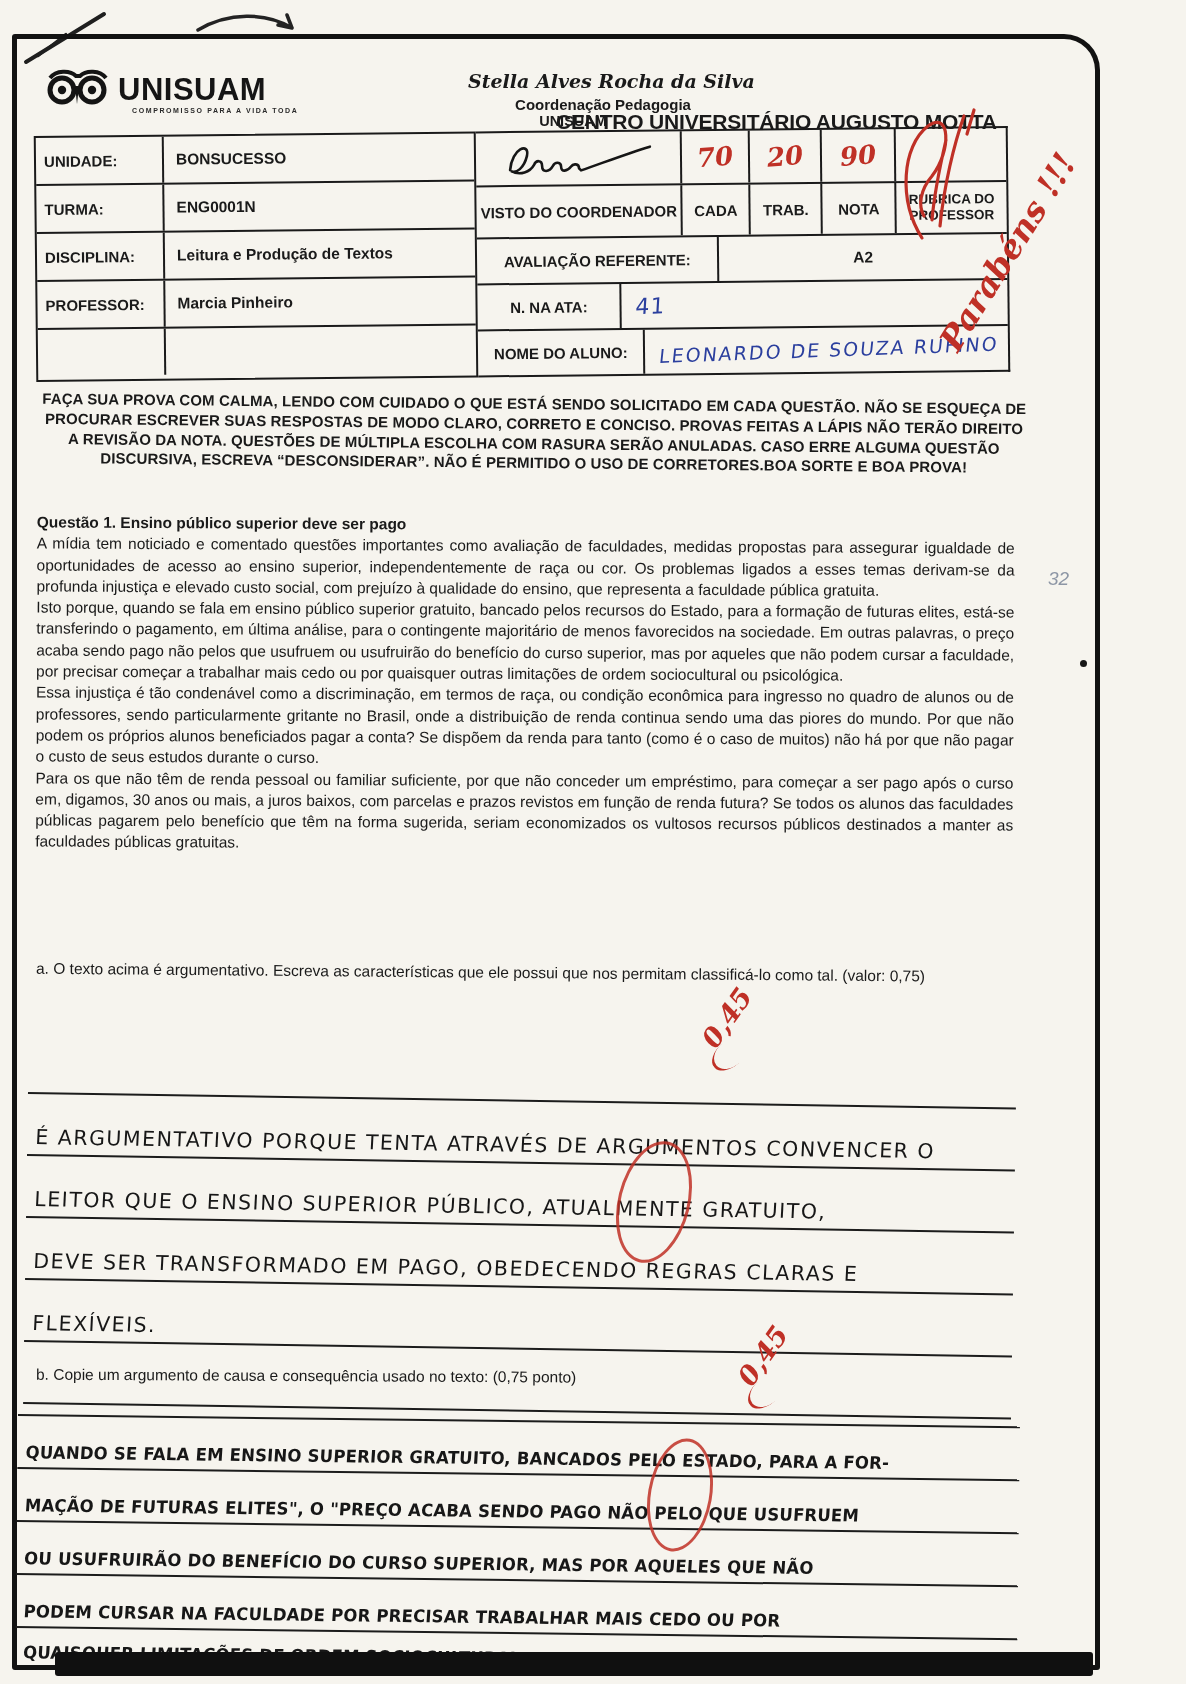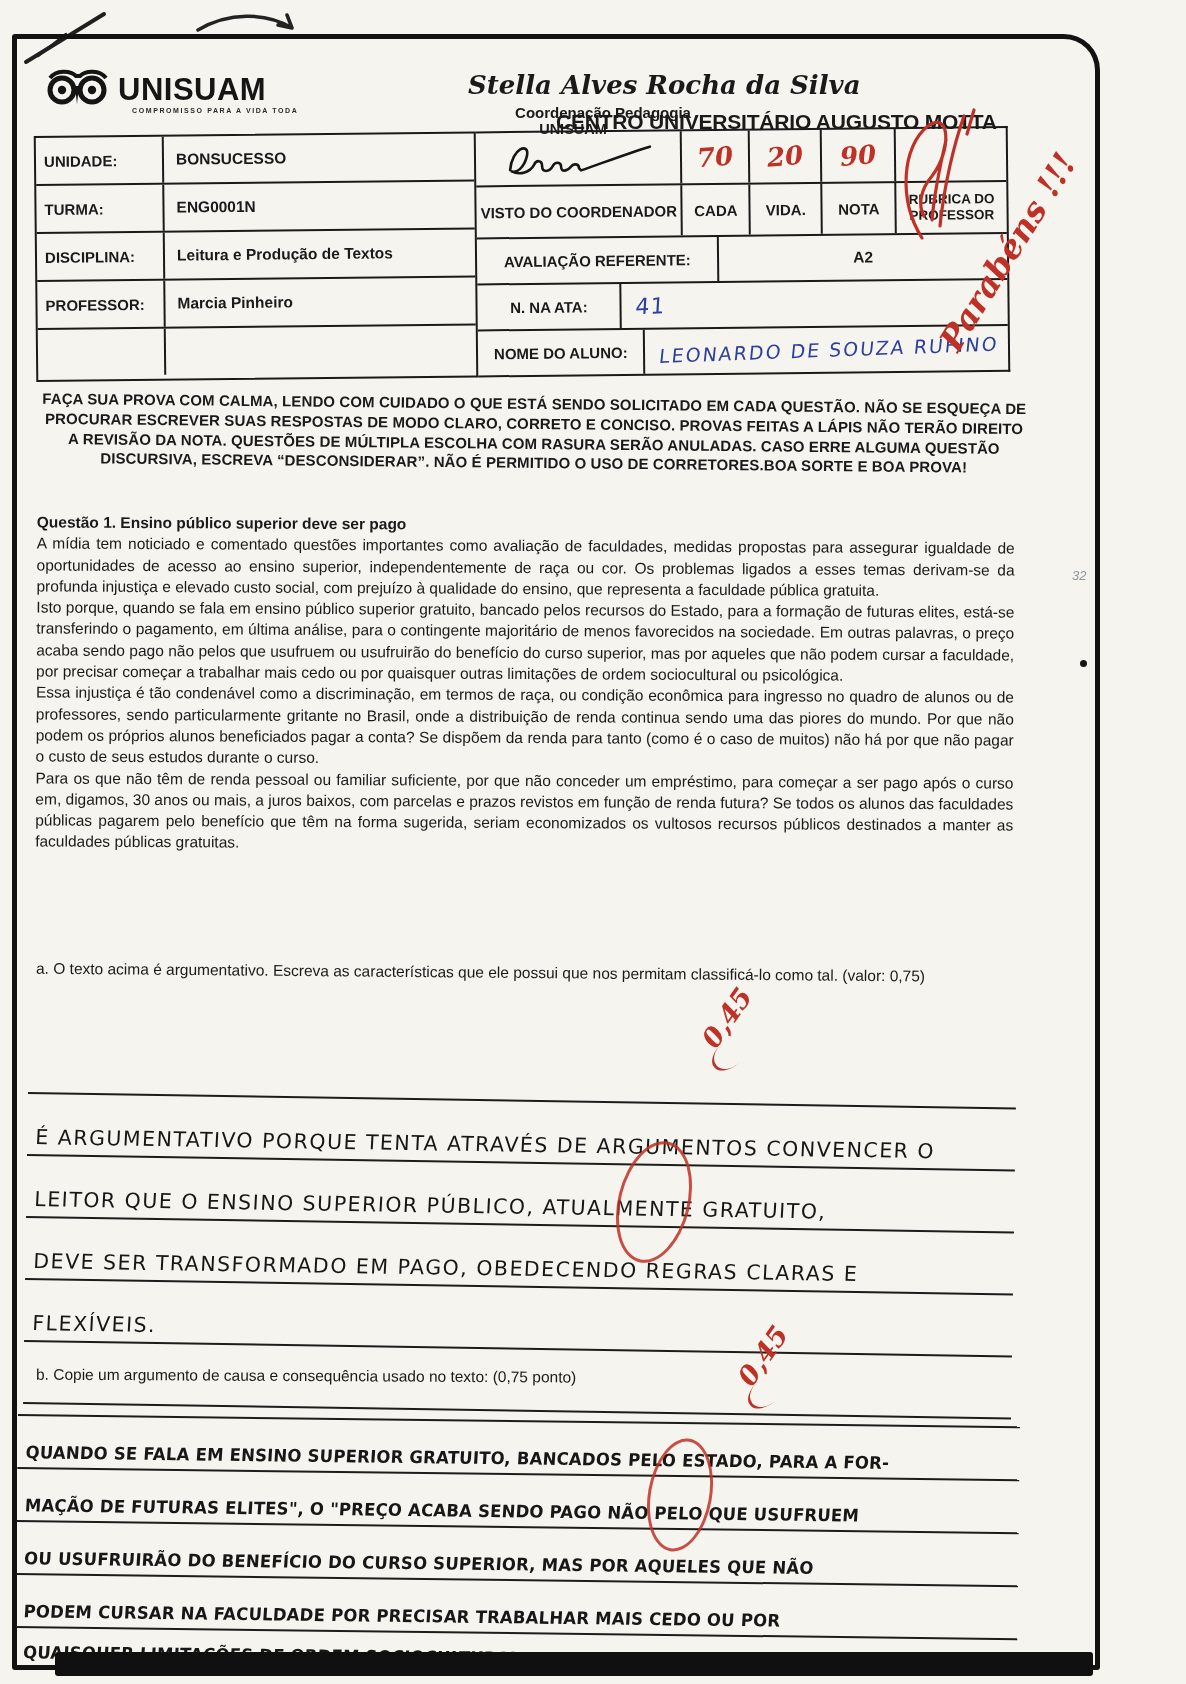--- a/index.html
+++ b/index.html
@@ -18,21 +18,21 @@
   }
   .scan-bottom{
     left:55px;top:1652px;width:1038px;height:24px;background:#101010;border-radius:3px;
   }
   
   .logo-wrap{left:46px;top:68px;display:flex;align-items:flex-start;gap:8px;}
   .logo-text-block{padding-top:6px;}
   .logo-text{font-size:31px;font-weight:800;letter-spacing:.5px;color:#151515;line-height:1;}
   .logo-tagline{font-size:7px;font-weight:700;letter-spacing:1.6px;color:#2a2a2a;margin-top:2px;margin-left:14px;}
   .stamp{left:468px;top:70px;width:270px;text-align:center;}
-  .stamp-name{font-family:"DejaVu Serif",serif;font-style:italic;font-weight:700;font-size:26px;white-space:nowrap;}
+  .stamp-name{font-family:"DejaVu Serif",serif;font-style:italic;font-weight:700;font-size:19px;white-space:nowrap;}
   .stamp-role{font-size:15px;font-weight:700;margin-top:4px;}
   .stamp-line3{font-size:14.5px;font-weight:700;margin-top:0px;margin-left:-60px;}
   .uni-title{left:556px;top:110px;font-size:21px;font-weight:800;letter-spacing:-.2px;white-space:nowrap;}
   
   .htable{left:35px;top:132px;width:974px;display:flex;transform:rotate(-0.6deg);transform-origin:40% 50%;}
   .ht-left{width:441px;border:2px solid #1a1a1a;}
   .ht-lrow{display:flex;height:46px;border-bottom:2px solid #1a1a1a;}
   .ht-lrow:last-child{border-bottom:none;}
   .ht-label{width:118px;border-right:2px solid #1a1a1a;display:flex;align-items:center;padding-left:8px;font-weight:800;font-size:15px;}
   .ht-value{flex:1;display:flex;align-items:center;padding-left:12px;font-weight:700;font-size:15.5px;}
@@ -90,21 +90,21 @@
   .hw{font-family:"DejaVu Sans",sans-serif;color:#171717;}
   .hw-a{font-size:20.5px;letter-spacing:1.5px;transform:skewX(-2deg);white-space:nowrap;}
   .ans-b{left:18px;top:1414px;width:1002px;transform:rotate(0.7deg);transform-origin:0 0;}
   .ans-b .ans-row{height:46px;}
   .hw-b{font-size:16.5px;font-weight:700;letter-spacing:.2px;transform:skewX(-3deg) scaleY(1.05);white-space:nowrap;}
   .ans-b .overflow-row{border-bottom:none;height:34px;}
   .red-oval{border:3px solid rgba(191,48,38,.85);border-radius:50%;pointer-events:none;}
   .oval-a{left:618px;top:1140px;width:66px;height:118px;transform:rotate(14deg);}
   .oval-b{left:648px;top:1438px;width:58px;height:108px;transform:rotate(10deg);}
   
-  .pencil-note{left:1072px;top:568px;font-size:13px;color:#8d96a5;font-style:italic;}
+  .pencil-note{left:1048px;top:568px;font-size:19px;color:#8d96a5;font-style:italic;}
   .ink-dot{left:1080px;top:660px;width:7px;height:7px;border-radius:50%;background:#161616;}
   .scribble{left:8px;top:0px;}
 </style>
 </head>
 <body>
 
 <svg class="abs scribble" width="320" height="70" viewBox="0 0 320 70">
   <path d="M18 62 L96 14" stroke="#1f1f1f" stroke-width="4" fill="none" stroke-linecap="round"></path>
   <path d="M30 56 L58 34" stroke="#1f1f1f" stroke-width="2.5" fill="none" stroke-linecap="round"></path>
   <path d="M190 30 C 220 12, 258 12, 284 28 M284 28 l -14 -3 m 14 3 l -5 -13" stroke="#232323" stroke-width="3.5" fill="none" stroke-linecap="round"></path>
@@ -174,21 +174,21 @@
           <span class="red-num">20</span>
         </div>
       <div class="cell c-grau">
           <span class="red-num">90</span>
         </div>
       <div class="cell c-rub"></div>
     </div>
     <div class="ht-rrow row-lbl">
       <div class="cell c-visto lbl">VISTO DO COORDENADOR</div>
       <div class="cell c-prova lbl">CADA</div>
-      <div class="cell c-trab lbl">VIDA.</div>
+      <div class="cell c-trab lbl">TRAB.</div>
       <div class="cell c-grau lbl">NOTA</div>
       <div class="cell c-rub lbl-small">RUBRICA DO PROFESSOR</div>
     </div>
     <div class="ht-rrow row-aval">
       <div class="cell c-aval lbl">AVALIAÇÃO REFERENTE:</div>
       <div class="cell aval-center">A2</div>
     </div>
     <div class="ht-rrow row-ata">
       <div class="cell c-ata lbl">N. NA ATA:</div>
       <div class="cell c-rest">

